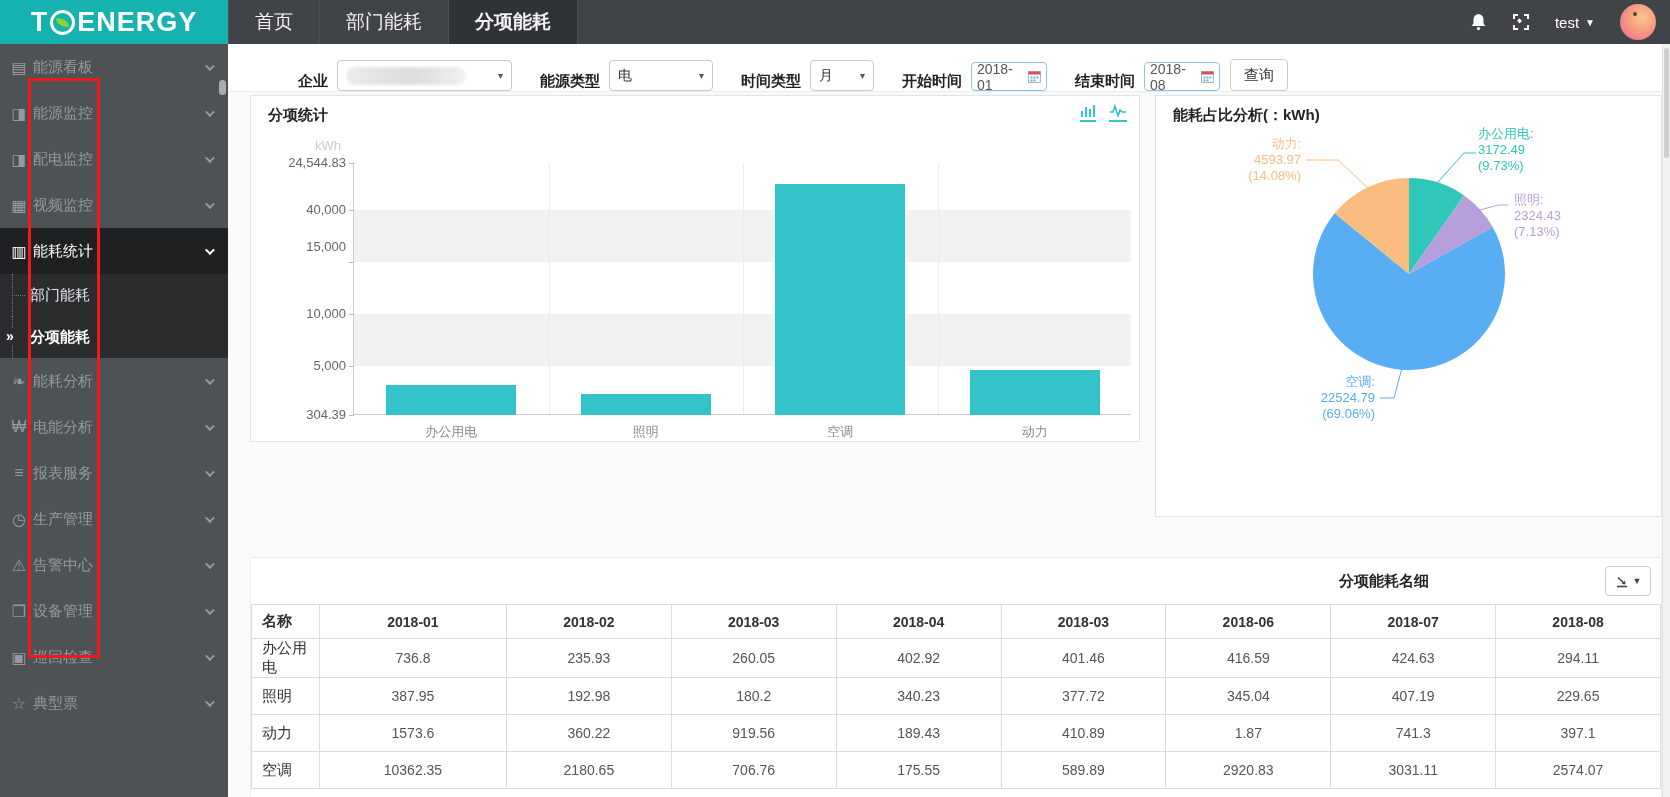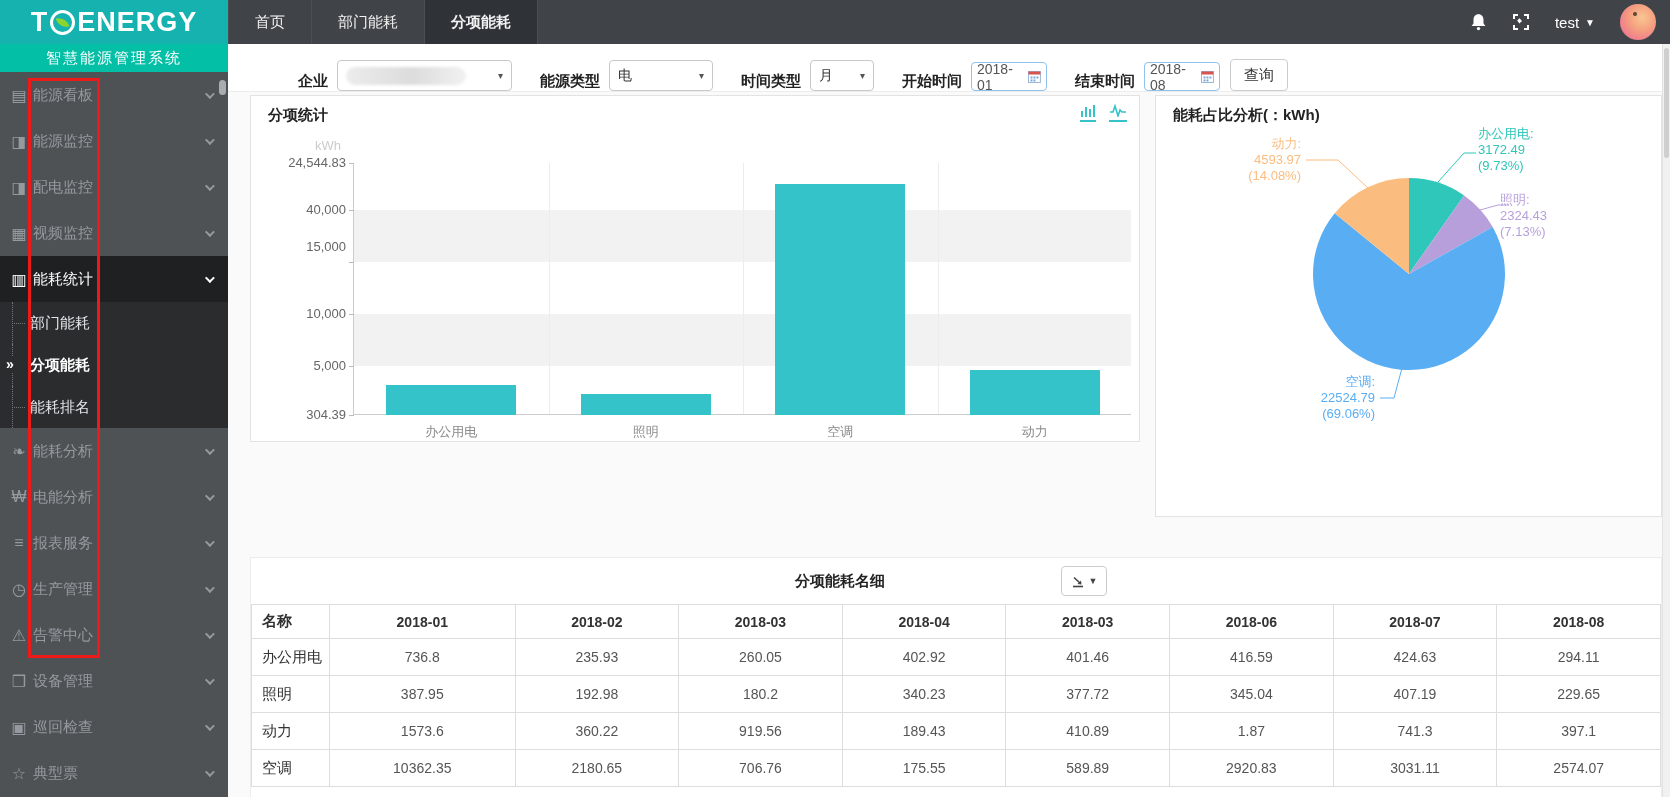--- a/index.html
+++ b/index.html
@@ -23,21 +23,21 @@
   .menu .sub .dash { position:absolute; left:12px; top:50%; width:13px; border-top:1px dotted #74787d; }
   .menu .sub .arrows { position:absolute; left:6px; top:50%; transform:translateY(-55%); color:#fff; font-size:14px; z-index:2; background:var(--submenu-bg); }
   .menu .sub.active { color:#fff; font-weight:bold; }
   .red-annotation { position:absolute; left:28px; top:78px; width:72px; height:580px; border:3px solid var(--annotation-red); pointer-events:none; z-index:5; }
   .side-scroll-dot { position:absolute; right:2px; top:80px; width:7px; height:15px; border-radius:4px; background:#a9adb2; }
 
   
   .content { flex:1; display:flex; flex-direction:column; position:relative; }
   .topbar { height:44px; background:var(--header-bg); display:flex; align-items:center; color:#fff; flex-shrink:0; }
   .tabs { display:flex; height:100%; }
-  .tab { padding:0 26px; display:flex; align-items:center; font-size:15px; color:#f2f2f2; border-right:1px solid #4b4f54; cursor:pointer; }
+  .tab { padding:0 26px; display:flex; align-items:center; font-size:19px; color:#f2f2f2; border-right:1px solid #4b4f54; cursor:pointer; }
   .tab:first-child { border-left:1px solid #4b4f54; }
   .tab.active { background:var(--header-active); font-weight:bold; }
   .top-right { margin-left:auto; display:flex; align-items:center; gap:25px; padding-right:14px; }
   .user { display:flex; align-items:center; gap:6px; font-size:15px; cursor:pointer; }
   .caret { font-size:10px; color:inherit; }
   .avatar { width:36px; height:36px; border-radius:50%; background:radial-gradient(circle at 62% 38%, #f9c693 0%, #f5a07f 40%, #ef7f8d 72%, #e9647f 100%); position:relative; }
   .avatar::after { content:''; position:absolute; left:13px; top:8px; width:4px; height:4px; border-radius:50%; background:#5a4632; }
 
   .main { flex:1; background:#fafafa; position:relative; overflow:hidden; }
   .filterbar { height:48px; background:#fff; border-bottom:1px solid #ededed; display:flex; align-items:flex-end; padding-left:70px; }
@@ -66,50 +66,49 @@
   .vgrid { position:absolute; top:0; bottom:0; border-left:1px solid #ececec; }
   .bar { position:absolute; z-index:2; }
   .tick-label { position:absolute; left:-98px; width:90px; text-align:right; font-size:13px; color:#666; }
   .tick-mark { position:absolute; left:-5px; width:5px; border-top:1px solid #bbb; }
   .cat-label { position:absolute; top:260px; text-align:center; color:#8a8a8a; font-size:13px; }
 
   #pie-svg { position:absolute; left:0; top:0; }
   .pie-label { position:absolute; font-size:13px; line-height:16px; }
   .pl-power { left:51px; top:40px; width:94px; text-align:right; }
   .pl-office { left:322px; top:30px; }
-  .pl-light { left:344px; top:96px; }
+  .pl-light { left:358px; top:96px; }
   .pl-ac { left:117px; top:278px; width:102px; text-align:right; }
 
   .table-panel { margin:40px 8px 0 22px; background:#fff; border:1px solid #ececec; padding-bottom:30px; }
-  .table-head { height:46px; display:flex; align-items:center; justify-content:center; padding-right:10px; }
+  .table-head { height:46px; display:flex; align-items:center; justify-content:flex-end; padding-right:10px; }
   .table-head h3 { font-size:15px; color:#222; margin-right:176px; }
   .export { width:46px; height:30px; border:1px solid #ccc; border-radius:4px; background:#fff; display:flex; align-items:center; justify-content:center; gap:4px; cursor:pointer; color:#444; }
   table { width:100%; border-collapse:collapse; font-size:14px; color:#555; }
   th, td { border:1px solid #ddd; text-align:center; }
   th { height:34px; color:#333; font-weight:bold; font-size:14px; }
   td { height:37px; }
-  .name-col { width:78px; text-align:left; padding-left:10px; color:#333; font-size:15px; }
+  .name-col { width:68px; text-align:left; padding-left:10px; color:#333; font-size:15px; }
 
   .v-scroll { position:absolute; right:0; top:44px; bottom:0; width:8px; background:#f1f1f1; border-left:1px solid #e3e3e3; }
   .v-thumb { position:absolute; top:4px; left:1px; width:5px; height:110px; border-radius:3px; background:#cfcfcf; }
 </style>
 </head>
 <body>
 
 <div class="page">
 
   <aside class="sidebar">
     <div class="logo">
       <span>T</span>
         <span class="logo-at">
           <span class="leaf"></span>
         </span>
         <span>ENERGY</span>
     </div>
-    <div class="subtitle">智慧能源管理系统</div>
     <nav class="menu">
         <div class="item">
           <span class="ico">▤</span>
           <span class="lab">能源看板</span>
           <span class="chev"></span>
         </div>
         <div class="item">
           <span class="ico">◨</span>
           <span class="lab">能源监控</span>
           <span class="chev"></span>
@@ -129,24 +128,20 @@
           <span class="lab">能耗统计</span>
           <span class="chev"></span>
         </div>
         <div class="sub">
           <span class="dash"></span>
           <span class="lab">部门能耗</span>
         </div>
         <div class="sub active">
           <span class="arrows">»</span>
           <span class="lab">分项能耗</span>
-        </div>
-        <div class="sub">
-          <span class="dash"></span>
-          <span class="lab">能耗排名</span>
         </div>
         <div class="item">
           <span class="ico">❧</span>
           <span class="lab">能耗分析</span>
           <span class="chev"></span>
         </div>
         <div class="item">
           <span class="ico">₩</span>
           <span class="lab">电能分析</span>
           <span class="chev"></span>

